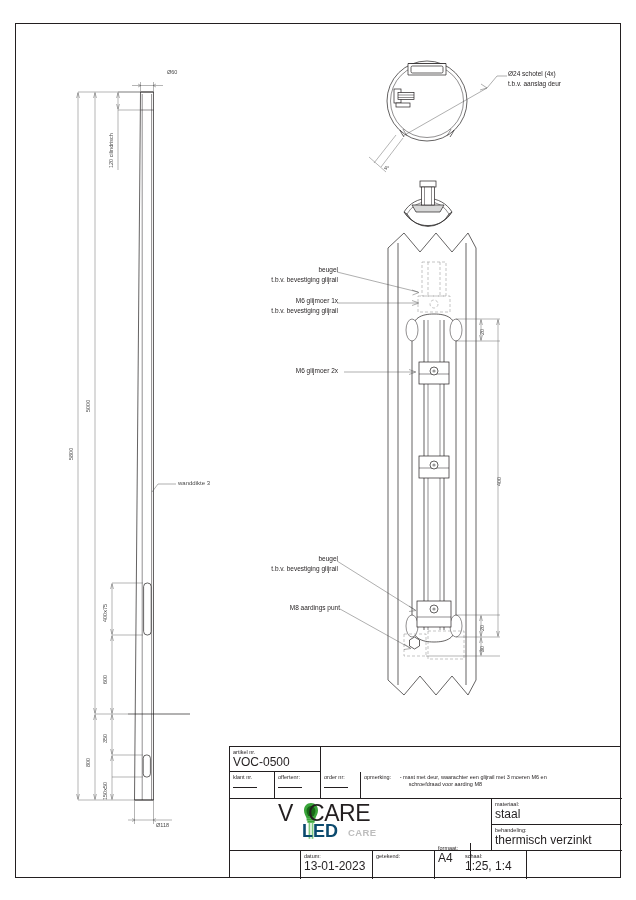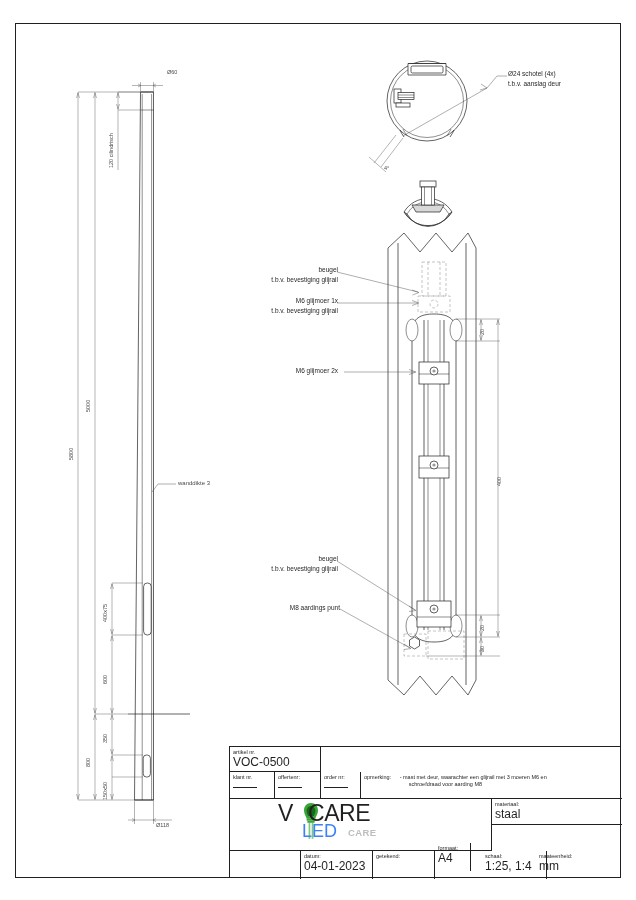--- a/index.html
+++ b/index.html
@@ -71,21 +71,21 @@
   }
   .remark { font-size: 5.5px; line-height: 1.45; color: #231f20; }
 
   
   #logo { position: absolute; left: 272px; top: 800px; width: 140px; height: 44px; }
   .logo-word {
     position: absolute; font-family: "Liberation Sans", sans-serif;
     font-weight: normal; letter-spacing: -0.4px;
   }
   #logo-vacare { left: 6px; top: 0px; font-size: 23px; color: #231f20; }
-  #logo-led { left: 30px; top: 21px; font-size: 18px; color: #3b82f6; font-weight: normal; letter-spacing: 0px;}
+  #logo-led { left: 30px; top: 21px; font-size: 18px; color: #0c4a6e; font-weight: bold; letter-spacing: 0px;}
   #logo-light { left: 76px; top: 27px; font-size: 9.5px; color: #bdbdbd; font-weight: bold; letter-spacing: 0.4px;}
   #logo-bulb { position: absolute; left: 31px; top: 2px; width: 16px; height: 38px; }
 </style>
 </head>
 <body>
 
 <div id="page">
 
   <div id="frame"></div>
 
@@ -378,41 +378,41 @@
         <span style="display:block;">- mast met deur, waarachter een glijrail met 3 moeren M6 en</span>
         <span style="display:block; margin-left:9px;">schroefdraad voor aarding M8</span>
       </span>
     </div>
 
     <div class="tb-cell" style="left:0; top:52px; width:262px; height:52px;"></div>
     <div class="tb-cell tb-nb-r" style="left:262px; top:52px; width:130px; height:26px;">
       <span class="tb-lab">materiaal:</span>
       <span class="tb-val">staal</span>
     </div>
+    <div class="tb-cell tb-nb-r" style="left:262px; top:78px; width:130px; height:26px;">
+      <span class="tb-lab">behandeling:</span>
+      <span class="tb-val">thermisch verzinkt</span>
+    </div>
 
     <div class="tb-cell tb-nb-b" style="left:0; top:104px; width:71px; height:28px;"></div>
     <div class="tb-cell tb-nb-b" style="left:71px; top:104px; width:72px; height:28px;">
       <span class="tb-lab">datum:</span>
-      <span class="tb-val">04-01-2023</span>
+      <span class="tb-val">13-01-2023</span>
     </div>
     <div class="tb-cell tb-nb-b" style="left:143px; top:104px; width:62px; height:28px;">
       <span class="tb-lab">getekend:</span>
       <span class="tb-val"></span>
     </div>
     <div class="tb-cell tb-nb-b" style="left:205px; top:96px; width:36px; height:28px;">
       <span class="tb-lab">formaat:</span>
       <span class="tb-val">A4</span>
     </div>
-    <div class="tb-cell tb-nb-b" style="left:252px; top:104px; width:65px; height:28px;">
+    <div class="tb-cell tb-nb-b" style="left:232px; top:104px; width:65px; height:28px;">
       <span class="tb-lab">schaal:</span>
       <span class="tb-val">1:25, 1:4</span>
-    </div>
-    <div class="tb-cell tb-nb-b tb-nb-r" style="left:306px; top:104px; width:86px; height:28px;">
-      <span class="tb-lab">maateenheid:</span>
-      <span class="tb-val">mm</span>
     </div>
   </div>
 
   <div id="logo">
     <svg id="logo-bulb" viewBox="0 0 16 38">
       <path d="M8 1 C12.4 1 15 4.2 15 8.6 C15 12 13.2 14 12.4 16.2 L3.6 16.2 C2.8 14 1 12 1 8.6 C1 4.2 3.6 1 8 1 Z" fill="#3aa53a"></path>
       <rect x="3.6" y="16.2" width="8.8" height="2.4" fill="#3aa53a"></rect>
       <rect x="4.4" y="18.6" width="7.2" height="2.2" fill="#3aa53a"></rect>
       <rect x="5.6" y="20.8" width="1.7" height="16" fill="#7ec97e"></rect>
       <rect x="8.7" y="20.8" width="1.7" height="16" fill="#7ec97e"></rect>

